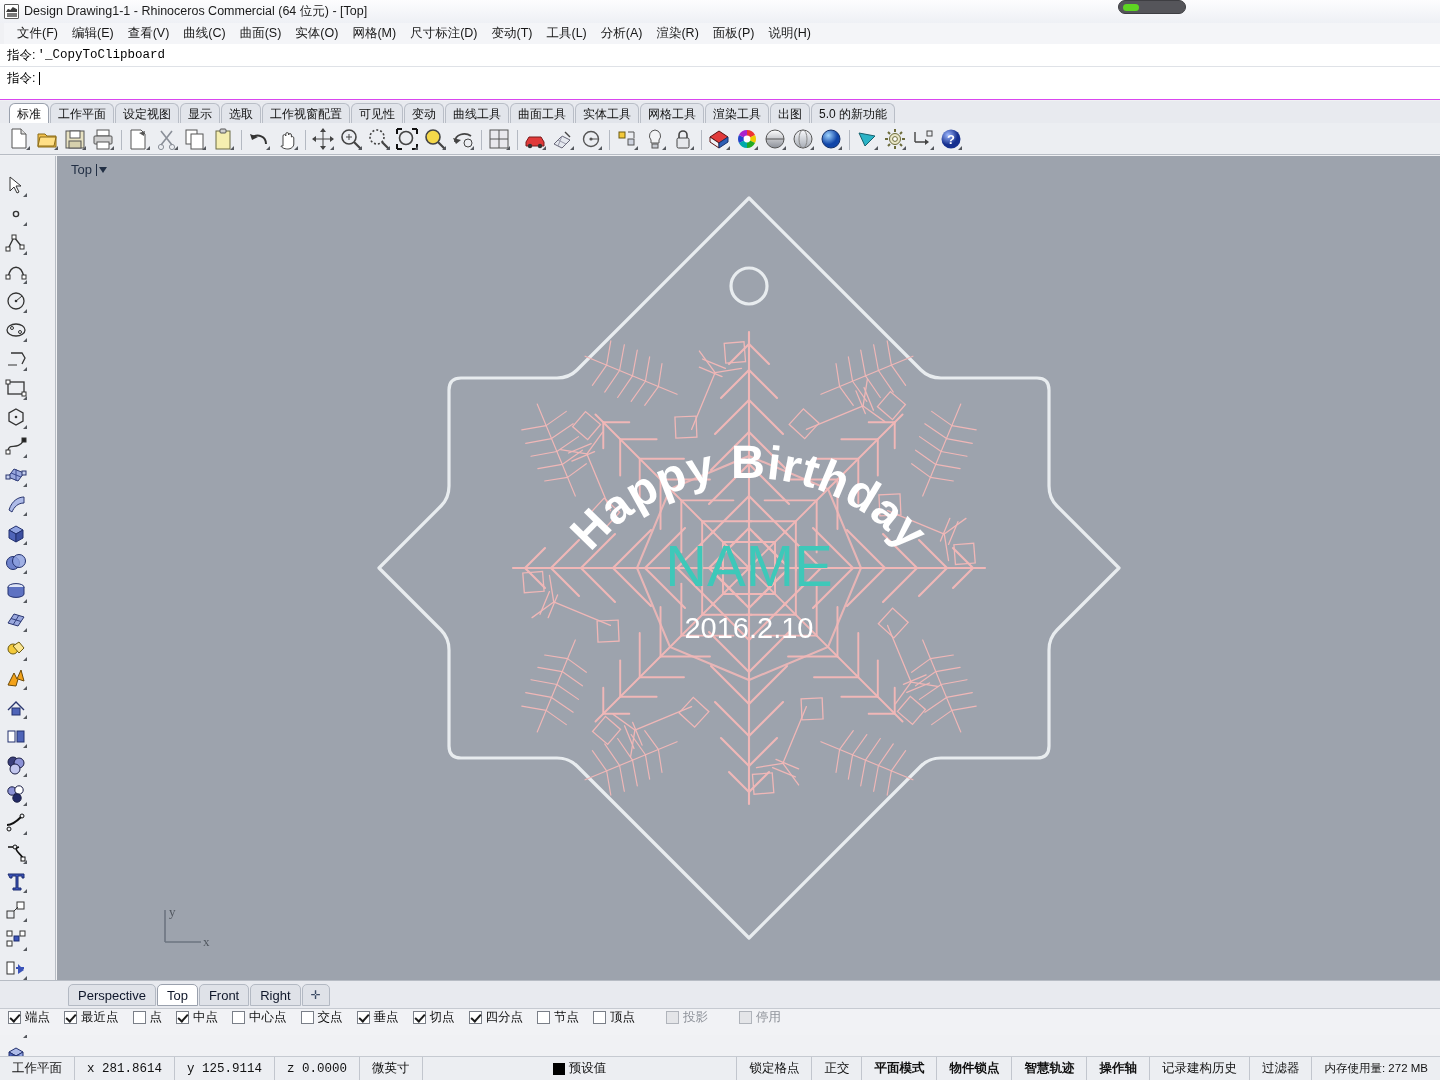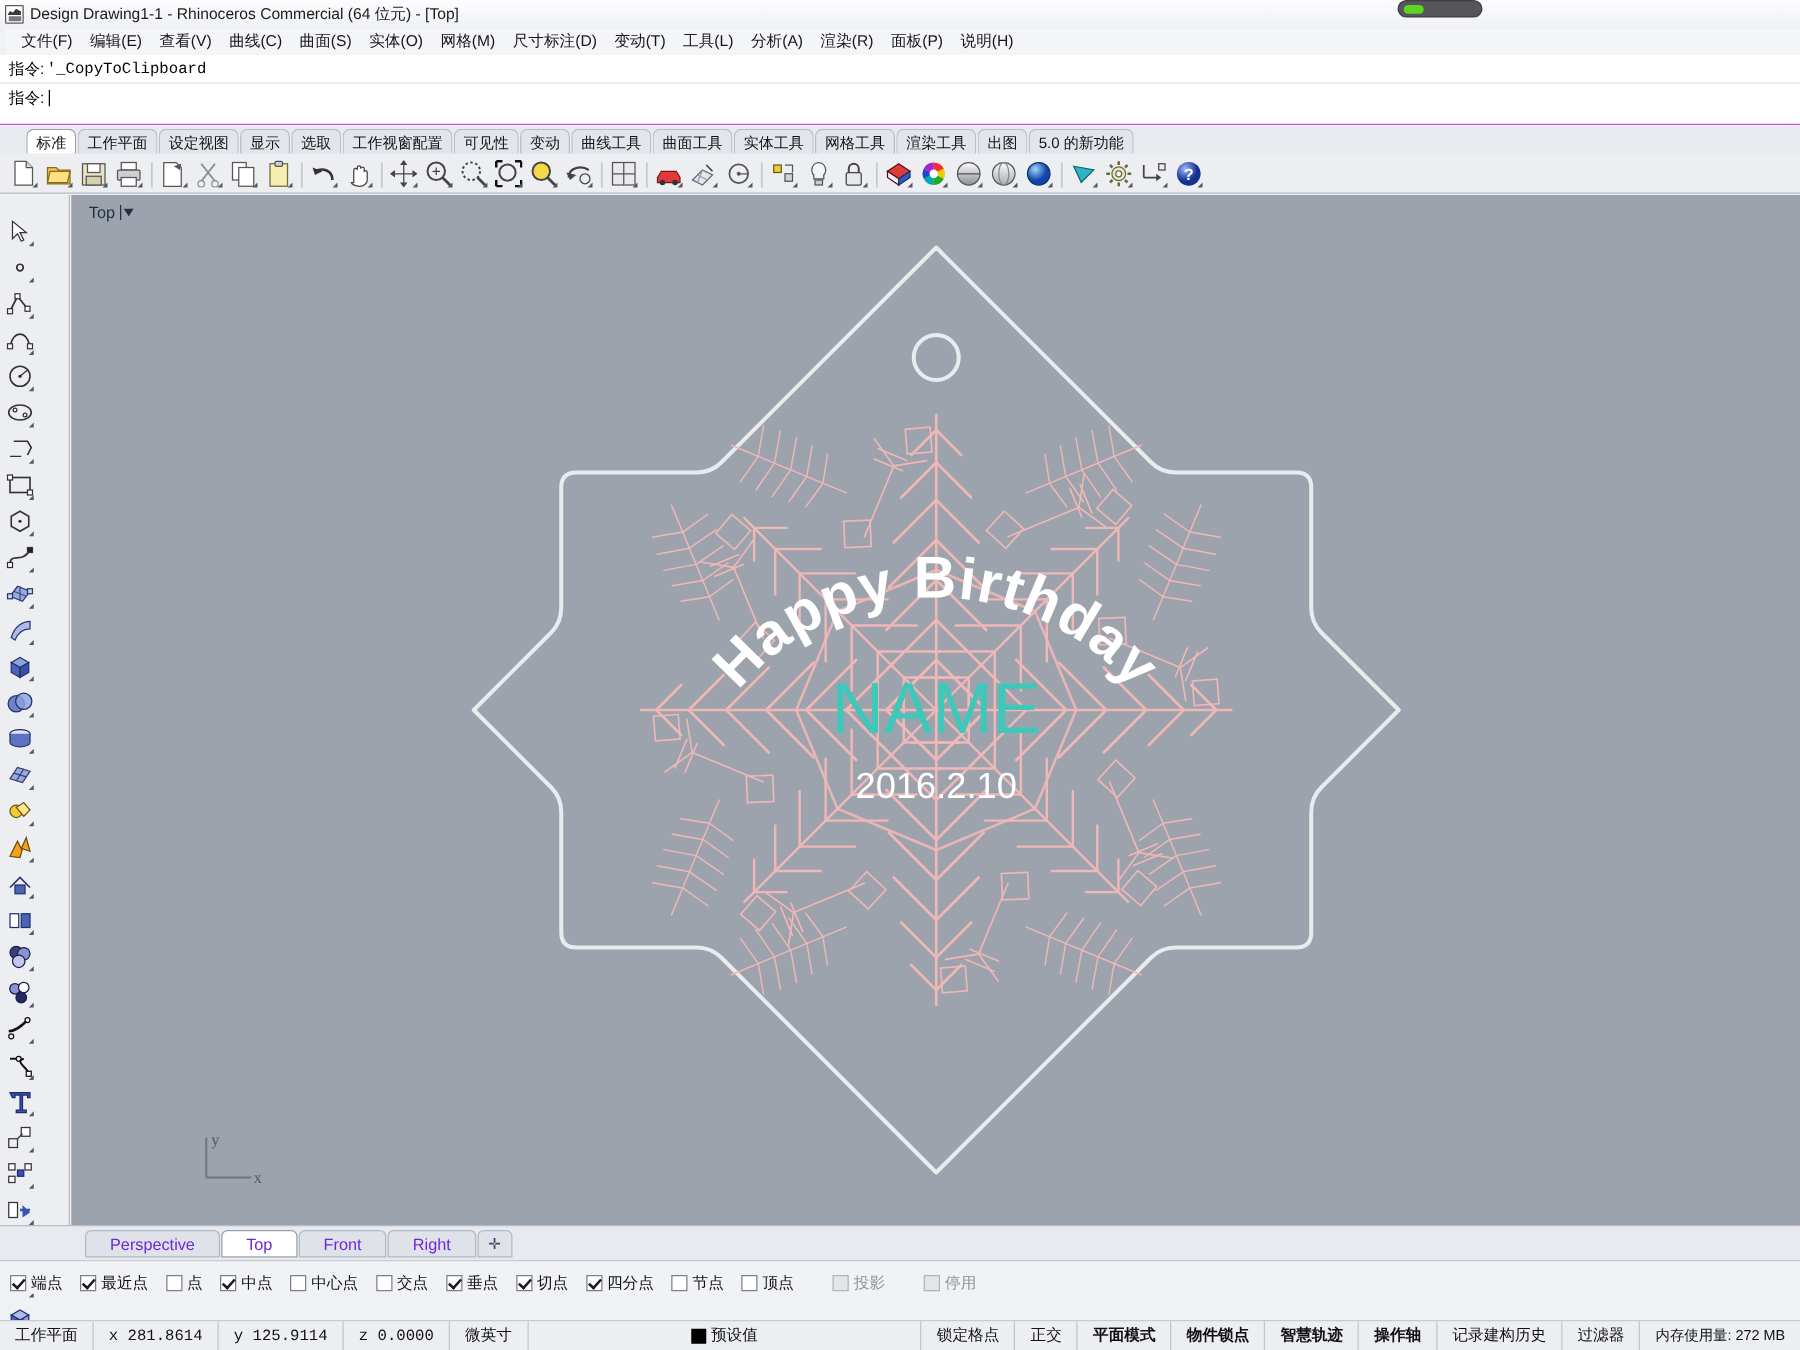--- a/index.html
+++ b/index.html
@@ -66,21 +66,21 @@
   .cmd-line.first { border-bottom: 1px solid #dfe2e7; }
   .cmd-label { font-family: "Liberation Sans", sans-serif; margin-right: 2px; }
   .cmd-caret {
     display: inline-block; width: 1px; height: 13px; background: #000;
     margin-left: 2px; vertical-align: -2px;
   }
 
   
   .tabstrip {
     position: absolute; left: 0; top: 101px; width: 1440px; height: 22px;
-    background: #e8eaef; display: flex; align-items: flex-end; padding-left: 21px;
+    background: #e8eaef; display: flex; align-items: flex-end; padding-left: 9px;
   }
   .ttab {
     font-size: 12px; color: #121212; height: 20px; line-height: 20px;
     padding: 0 7px; margin-right: 1px; white-space: nowrap;
     background: #e2e5eb;
     border: 1px solid #b9bec7; border-bottom: none;
     border-radius: 6px 6px 0 0; cursor: default;
   }
   .ttab.active { background: #ffffff; border-color: #9aa1ad; font-weight: normal; }
 
@@ -147,33 +147,33 @@
     width: 800px; height: 800px;
   }
 
   
   .vptabs {
     position: absolute; left: 0; top: 980px; width: 1440px; height: 28px;
     background: #e8eaef; border-top: 1px solid #b7bcc4;
     display: flex; align-items: center; padding-left: 68px;
   }
   .vptab {
-    font-size: 13px; color: #6d28d9; height: 22px; line-height: 21px;
-    padding: 0 19px; margin-right: 1px;
+    font-size: 13px; color: #0f172a; height: 22px; line-height: 21px;
+    padding: 0 9px; margin-right: 1px;
     background: #dfe2e8; border: 1px solid #b3b9c3;
     border-radius: 5px 5px 0 0; cursor: default; white-space: nowrap;
   }
   .vptab.active { background: #ffffff; border-color: #9aa1ad; }
   .vptab.plus { padding: 0 8px; font-size: 12px; color: #3b4a63; }
 
   
   .osnaprow {
     position: absolute; left: 0; top: 1008px; width: 1440px; height: 27px;
     background: #f1f2f5; border-top: 1px solid #c6cad1;
-    display: flex; align-items: flex-end; padding-left: 8px;
+    display: flex; align-items: flex-start; padding-left: 8px;
   }
   .osnap {
     display: flex; align-items: center; gap: 4px;
     margin-right: 14px; font-size: 12.5px; color: #111; white-space: nowrap;
     cursor: default;
   }
   .osnap.disabled { color: #8d9199; padding-left: 17px; }
   .cbox {
     width: 13px; height: 13px; background: #fff;
     border: 1px solid #7a7f88; position: relative; flex: none;

